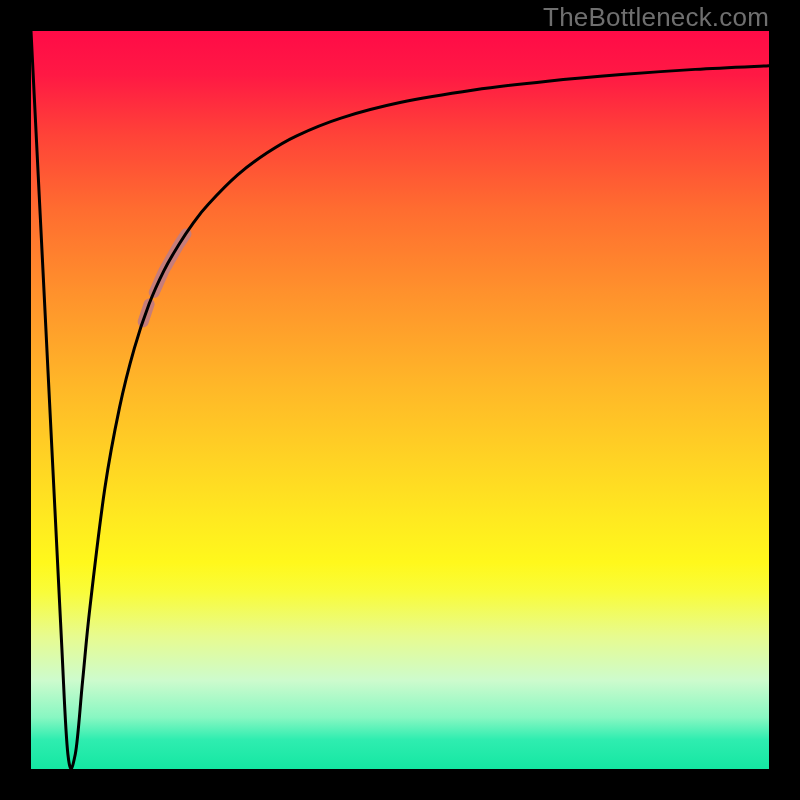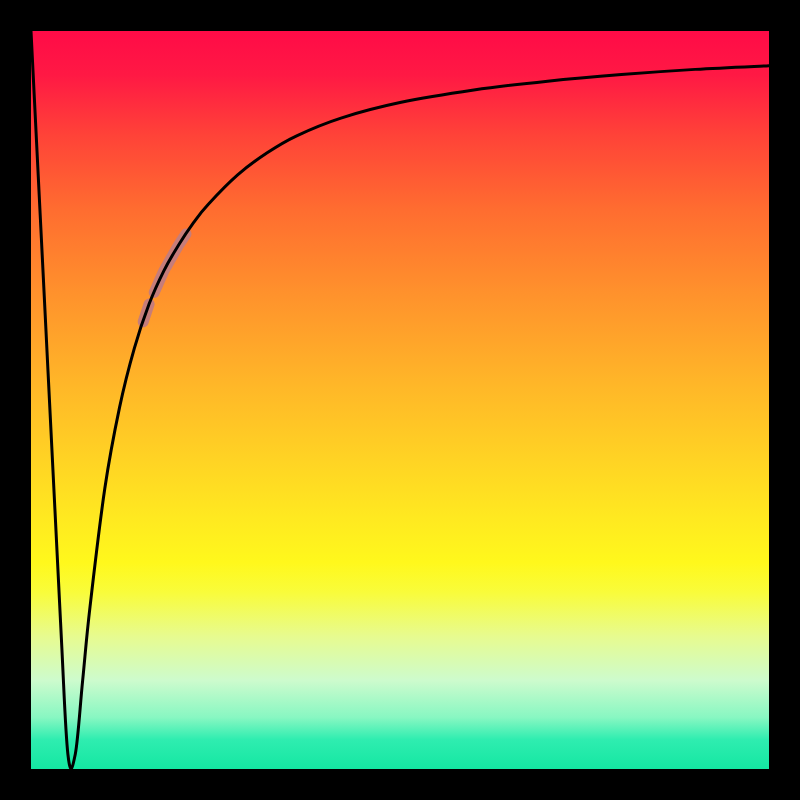--- a/index.html
+++ b/index.html
@@ -55,20 +55,21 @@
     pointer-events: none;
   }
 </style>
 </head>
 <body>
 
 <div class="stage">
 
   <div class="plot-area" style="left: 31px; top: 31px; width: 738px; height: 738px;"></div>
 
+  <div class="watermark" style="right: 31px; top: 2px;">TheBottleneck.com</div>
 
   <svg class="curve-layer" viewBox="0 0 800 800">
     <g>
         <path d="M 143.176 321.772 C 143.22028 321.63916, 143.33344 321.29967999999997, 143.422 321.034 C 143.51056 320.76832, 143.57943999999998 320.56167999999997, 143.66799999999998 320.296 C 143.75655999999998 320.03032, 143.82544 319.82367999999997, 143.914 319.558 C 144.00256 319.29232, 144.07144 319.08567999999997, 144.16 318.82 C 144.24856 318.55432, 144.31744 318.34767999999997, 144.406 318.082 C 144.49456 317.81632, 144.56343999999999 317.60967999999997, 144.652 317.344 C 144.74056 317.07832, 144.80944 316.87167999999997, 144.898 316.606 C 144.98656 316.34032, 145.05544 316.13367999999997, 145.144 315.868 C 145.23256 315.60232, 145.30143999999999 315.39567999999997, 145.39 315.13 C 145.47856 314.86432, 145.54744 314.65767999999997, 145.636 314.392 C 145.72456 314.12632, 145.79344 313.91967999999997, 145.882 313.654 C 145.97056 313.38832, 146.03943999999998 313.18168, 146.128 312.916 C 146.21656 312.65032, 146.28544 312.44368, 146.374 312.178 C 146.46256 311.91232, 146.53144 311.70568, 146.62 311.44 C 146.70856 311.17432, 146.77743999999998 310.96768, 146.86599999999999 310.702 C 146.95456 310.43632, 147.02344 310.22968, 147.112 309.964 C 147.20056 309.69832, 147.26944 309.49168000000003, 147.358 309.226 C 147.44656 308.96031999999997, 147.51543999999998 308.7536799999999, 147.60399999999998 308.48799999999994 C 147.69256 308.22231999999997, 147.76144 308.01568, 147.85 307.75 C 147.93856 307.48432, 148.00744 307.27768, 148.096 307.012 C 148.18456 306.74632, 148.25343999999998 306.53968, 148.34199999999998 306.274 C 148.43055999999999 306.00832, 148.49944 305.80168, 148.588 305.536 C 148.67656 305.27032, 148.74544 305.06368, 148.834 304.798 C 148.92256 304.53232, 149.03572 304.19284, 149.07999999999998 304.06" fill="none" stroke="#c67d7a" stroke-width="11" stroke-linecap="round"></path>
         <path d="M 154.24599999999998 292.43649999999997 C 154.484005 291.90098874999995, 155.09224 290.5324599999999, 155.56825 289.46143749999993 C 156.04426 288.39041499999996, 156.41449 287.55739750000004, 156.8905 286.48637500000007 C 157.36651 285.4153525000001, 157.73674 284.58233500000006, 158.21275 283.51131250000003 C 158.68876 282.44029, 159.05898999999997 281.60727249999997, 159.53499999999997 280.53625 C 160.01100999999997 279.4652275, 160.38124 278.63221000000004, 160.85725 277.5611875000001 C 161.33326 276.4901650000001, 161.70349 275.6571475, 162.1795 274.58612500000004 C 162.65551 273.51510250000007, 163.02573999999998 272.5935250000001, 163.50175 271.6110625000001 C 163.97776 270.6286000000001, 164.34798999999998 269.99146, 164.82399999999998 269.128 C 165.30001 268.26453999999995, 165.67024 267.64708, 166.14625 266.81406250000003 C 166.62226 265.98104500000005, 166.99249 265.3331425, 167.4685 264.500125 C 167.94451 263.66710750000004, 168.31474 263.019205, 168.79075 262.1861875 C 169.26676 261.35317000000003, 169.63699 260.7052675, 170.113 259.87225 C 170.58901 259.0392325, 170.95923999999997 258.39133000000004, 171.43524999999997 257.55831250000006 C 171.91125999999997 256.7252950000001, 172.28149 256.0773925000001, 172.7575 255.24437500000008 C 173.23351 254.41135750000007, 173.60374 253.76345500000005, 174.07975 252.93043750000004 C 174.55576 252.09742000000003, 174.92598999999998 251.44951750000007, 175.402 250.61650000000006 C 175.87801 249.78348250000005, 176.24824 249.13557999999995, 176.72425 248.30256249999994 C 177.20026000000001 247.46954499999993, 177.57049 246.78704874999997, 178.0465 245.98862499999998 C 178.52251 245.19020125, 178.89274 244.60579750000002, 179.36875 243.86687500000002 C 179.84476 243.12795250000002, 180.21498999999997 242.59751500000004, 180.69099999999997 241.88350000000005 C 181.16700999999998 241.16948500000007, 181.53723999999997 240.6141400000001, 182.01324999999997 239.9001250000001 C 182.48925999999997 239.18611000000007, 182.85949 238.63076499999997, 183.3355 237.91674999999995 C 183.81151 237.20273499999993, 184.18174 236.64738999999997, 184.65775 235.93337499999998 C 185.13376 235.21936, 185.741995 234.3070075, 185.98 233.95000000000002" fill="none" stroke="#c67d7a" stroke-width="11" stroke-linecap="round"></path>
       </g>
     <g>
         <path d="M 31 31 C 33.6568 84.136, 40.4464 219.928, 45.76 326.2 C 51.0736 432.472, 56.5348 544.3528, 60.519999999999996 621.4 C 64.5052 698.4472, 65.2432 730.3288, 67.9 754.24 C 70.55680000000001 778.1512, 72.6232 767.524, 75.28 754.24 C 77.9368 740.956, 80.00319999999999 707.008, 82.66 680.44 C 85.3168 653.8720000000001, 86.05479999999999 641.1784, 90.03999999999999 606.64 C 94.0252 572.1016, 99.48639999999999 524.4268, 104.8 488.56 C 110.1136 452.6932, 114.24640000000001 432.6196, 119.56 407.38 C 124.8736 382.1404, 129.00639999999999 366.93760000000003, 134.32 348.34000000000003 C 139.6336 329.74240000000003, 143.76639999999998 318.0082, 149.07999999999998 304.06 C 154.3936 290.1118, 158.5264 281.4772, 163.84 270.84999999999997 C 169.1536 260.22279999999995, 173.2864 253.65460000000004, 178.6 245.02000000000004 C 183.9136 236.38540000000003, 188.0464 230.1862, 193.36 222.88 C 198.67360000000002 215.57379999999998, 200.1496 213.06459999999998, 208.12 204.42999999999998 C 216.09040000000002 195.79539999999997, 227.01280000000003 184.20879999999997, 237.64000000000001 174.90999999999997 C 248.2672 165.61119999999997, 256.53279999999995 159.81052000000003, 267.15999999999997 152.77000000000004 C 277.7872 145.72948000000005, 283.396 142.03948, 296.68 135.796 C 309.964 129.55252, 322.3624 124.06179999999999, 340.96 118.08399999999999 C 359.5576 112.10619999999999, 376.0888 107.63391999999999, 400 102.58599999999998 C 423.9112 97.53807999999998, 447.232 93.89235999999997, 473.8 90.03999999999996 C 500.368 86.18763999999996, 521.032 83.97363999999996, 547.6 81.18399999999997 C 574.168 78.39435999999998, 594.832 76.66744000000001, 621.4 74.54200000000003 C 647.968 72.41656000000005, 668.6320000000001 70.97008000000004, 695.2 69.37600000000003 C 721.768 67.78192000000003, 755.716 66.35020000000003, 769 65.68600000000004" fill="none" stroke="#000000" stroke-width="3" stroke-linecap="round" stroke-linejoin="round"></path>
       </g>
   </svg>

